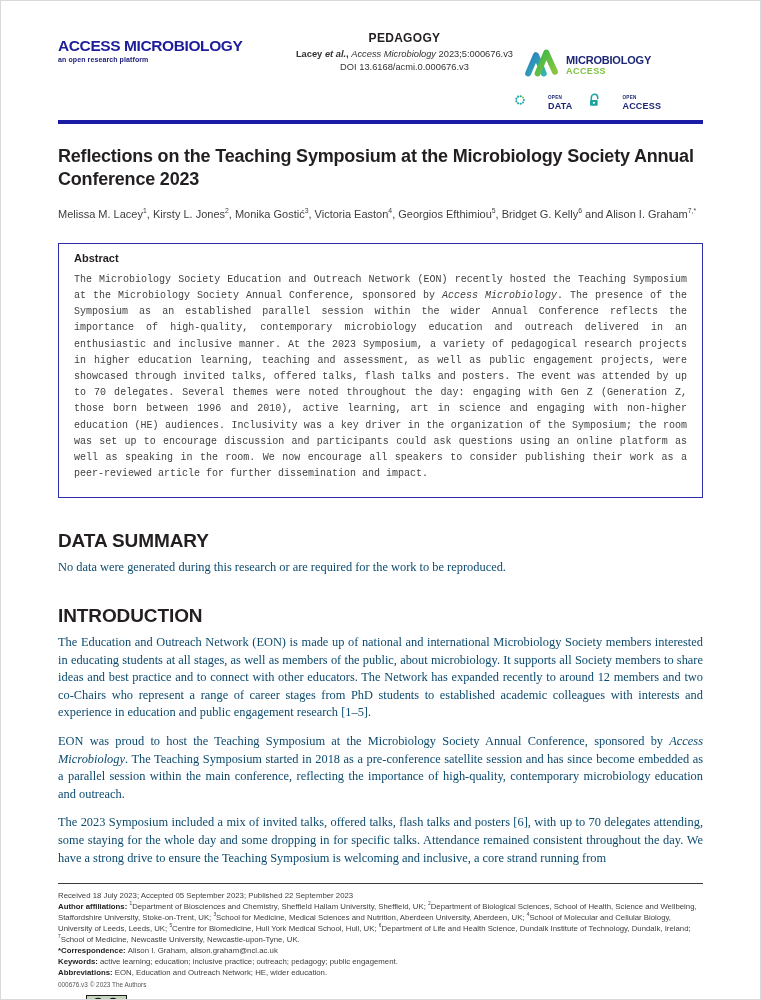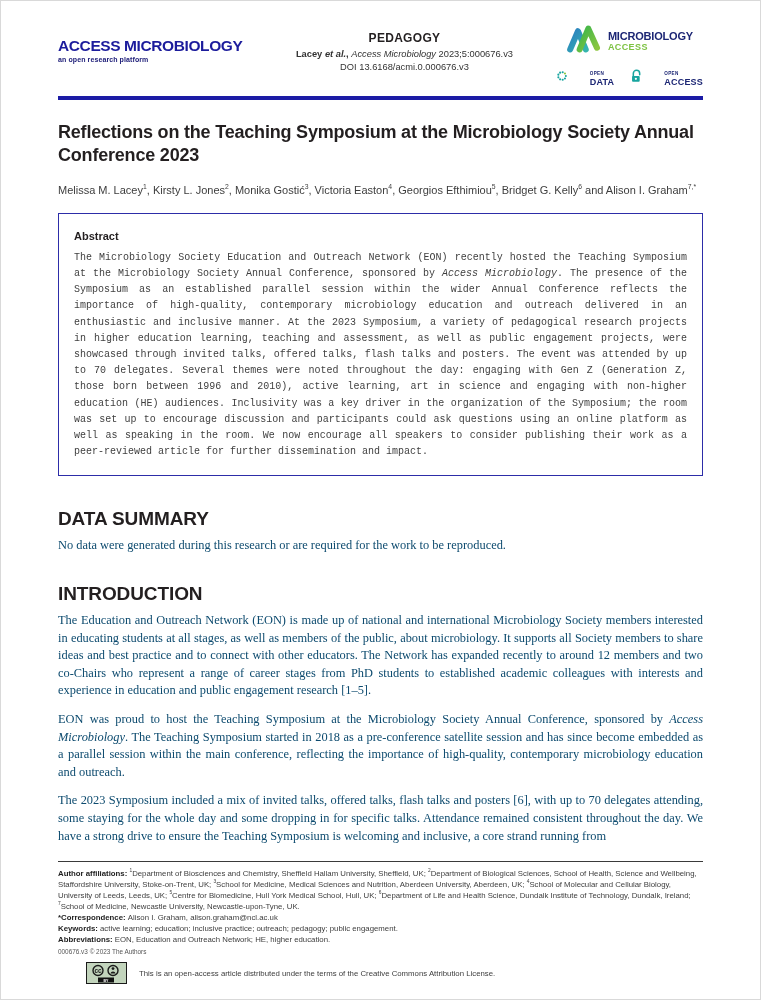--- a/index.html
+++ b/index.html
@@ -13,38 +13,38 @@
   
   .masthead { display:flex; align-items:flex-start; }
   .mast-left { flex:1; padding-top:14px; }
   .jlogo-name { font-size:15.5px; font-weight:800; letter-spacing:-0.4px; color:#1c1c9c; }
   .jlogo-tag  { font-size:7px;  font-weight:700; color:#20207a; margin-top:1px; letter-spacing:0.1px; }
   .mast-center { flex:0 0 auto; text-align:center; padding-top:8px; }
   .article-type { font-size:12px; font-weight:800; letter-spacing:0.3px; }
   .citation { font-size:9.3px; color:#333; margin-top:4px; }
   .doi { font-size:9.3px; color:#333; margin-top:3px; }
   .mast-right { flex:1; display:flex; flex-direction:column; align-items:center; margin-left:auto; max-width:190px; }
-  .mast-right { margin-left:auto; flex:1; align-items:flex-end; }
+  .mast-right { margin-left:auto; flex:1; align-items:flex-start;margin-top:24px; }
   .society-wrap { display:flex; flex-direction:column; align-items:center; }
   .society-logo { display:flex; align-items:center; gap:5px; }
   .society-text .l1 { font-size:11px; font-weight:800; color:#1c2674; letter-spacing:-0.2px; }
   .society-text .l2 { font-size:9px;  font-weight:800; color:#7dc242; letter-spacing:0.4px; margin-top:0px; }
   .badges { display:flex; gap:16px; margin-top:10px; align-items:center; }
   .badge { display:flex; align-items:flex-end; gap:21px; }
   .badge-text { display:flex; flex-direction:column; line-height:1; }
   .badge-top  { font-size:4.6px; font-weight:800; color:#1c2674; letter-spacing:0.3px; }
   .badge-main { font-size:9px; font-weight:800; color:#1c2674; letter-spacing:0.2px; margin-top:1px; }
   
   .rule-blue { height:4px; background:#1b1ba5; margin-top:9px; }
   
   .title { font-size:18px; font-weight:700; line-height:1.3; letter-spacing:-0.2px; margin-top:21px; color:#231f20; }
   .authors { font-size:11px; line-height:1.65; color:#3d3d3d; margin-top:13px; }
   sup { font-size:62%; line-height:0; vertical-align:super; }
   
-  .abstract-box { border:1.5px solid #2d2da8; margin-top:14px; padding:16px 15px 15px 15px; }
+  .abstract-box { border:1.5px solid #2d2da8; margin-top:20px; padding:8px 15px 15px 15px; }
   .abstract-box h2 { font-size:11px; font-weight:700; color:#231f20; }
   .abstract-box p { font-size:10px; line-height:1.62; color:#3f3f3f; text-align:justify; margin-top:8px;font-family:Liberation Mono, monospace; }
   
   .section-heading { font-size:19px; font-weight:800; letter-spacing:-0.1px; color:#231f20; }
   .sh1 { margin-top:32px; }
   .sh2 { margin-top:28px; }
   .serif { font-family:"Liberation Serif", serif; font-size:12.4px; line-height:1.42; color:#0c4a6e; text-align:justify; margin-top:7px; }
   .serif + .serif { margin-top:11px; }
   
   .footer-rule { border-top:1.5px solid #3a3a3a; margin-top:16px; }
@@ -149,24 +149,25 @@
   <h2 class="section-heading sh1">DATA SUMMARY</h2>
   <p class="serif">No data were generated during this research or are required for the work to be reproduced.</p>
 
   <h2 class="section-heading sh2">INTRODUCTION</h2>
   <p class="serif">The Education and Outreach Network (EON) is made up of national and international Microbiology Society members interested in educating students at all stages, as well as members of the public, about microbiology. It supports all Society members to share ideas and best practice and to connect with other educators. The Network has expanded recently to around 12 members and two co-Chairs who represent a range of career stages from PhD students to established academic colleagues with interests and experience in education and public engagement research [1–5].</p>
   <p class="serif"><span>EON was proud to host the Teaching Symposium at the Microbiology Society Annual Conference, sponsored by </span><span style="font-style: italic;">Access Microbiology</span><span>. The Teaching Symposium started in 2018 as a pre-conference satellite session and has since become embedded as a parallel session within the main conference, reflecting the importance of high-quality, contemporary microbiology education and outreach.</span></p>
   <p class="serif">The 2023 Symposium included a mix of invited talks, offered talks, flash talks and posters [6], with up to 70 delegates attending, some staying for the whole day and some dropping in for specific talks. Attendance remained consistent throughout the day. We have a strong drive to ensure the Teaching Symposium is welcoming and inclusive, a core strand running from</p>
 
   <div class="footer-rule"></div>
   <footer class="foot">
+    <p class="f">Received 18 July 2023; Accepted 05 September 2023; Published 22 September 2023</p>
     <p class="f"><span class="seg-bold">Author affiliations: </span><sup>1</sup><span>Department of Biosciences and Chemistry, Sheffield Hallam University, Sheffield, UK; </span><sup>2</sup><span>Department of Biological Sciences, School of Health, Science and Wellbeing, Staffordshire University, Stoke-on-Trent, UK; </span><sup>3</sup><span>School for Medicine, Medical Sciences and Nutrition, Aberdeen University, Aberdeen, UK; </span><sup>4</sup><span>School of Molecular and Cellular Biology, University of Leeds, Leeds, UK; </span><sup>5</sup><span>Centre for Biomedicine, Hull York Medical School, Hull, UK; </span><sup>6</sup><span>Department of Life and Health Science, Dundalk Institute of Technology, Dundalk, Ireland; </span><sup>7</sup><span>School of Medicine, Newcastle University, Newcastle-upon-Tyne, UK.</span></p>
     <p class="f"><span class="seg-bold">*Correspondence: </span><span>Alison I. Graham, alison.graham@ncl.ac.uk</span></p>
     <p class="f"><span class="seg-bold">Keywords: </span><span>active learning; education; inclusive practice; outreach; pedagogy; public engagement.</span></p>
-    <p class="f"><span class="seg-bold">Abbreviations: </span><span>EON, Education and Outreach Network; HE, higher education.</span></p>
+    <p class="f"><span class="seg-bold">Abbreviations: </span><span>EON, Education and Outreach Network; HE, wider education.</span></p>
     <p class="f f-tiny">000676.v3 © 2023 The Authors</p>
     <div class="license-row">
       <span>
         <svg width="41" height="22" viewBox="0 0 41 22">
           <rect x="0.5" y="0.5" width="40" height="21" fill="#c2d4bc" stroke="#1a1a1a"></rect>
           <circle cx="12" cy="8.5" r="5" fill="none" stroke="#1a1a1a" stroke-width="1.4"></circle>
           <text x="12" y="10.8" font-size="6.5" font-family="Liberation Sans, sans-serif" font-weight="bold" text-anchor="middle" fill="#1a1a1a">cc</text>
           <circle cx="27" cy="8.5" r="5" fill="none" stroke="#1a1a1a" stroke-width="1.4"></circle>
           <circle cx="27" cy="6.6" r="1.4" fill="#1a1a1a"></circle>
           <path d="M24.4 11.5 a2.7 2.7 0 0 1 5.2 0 z" fill="#1a1a1a"></path>

